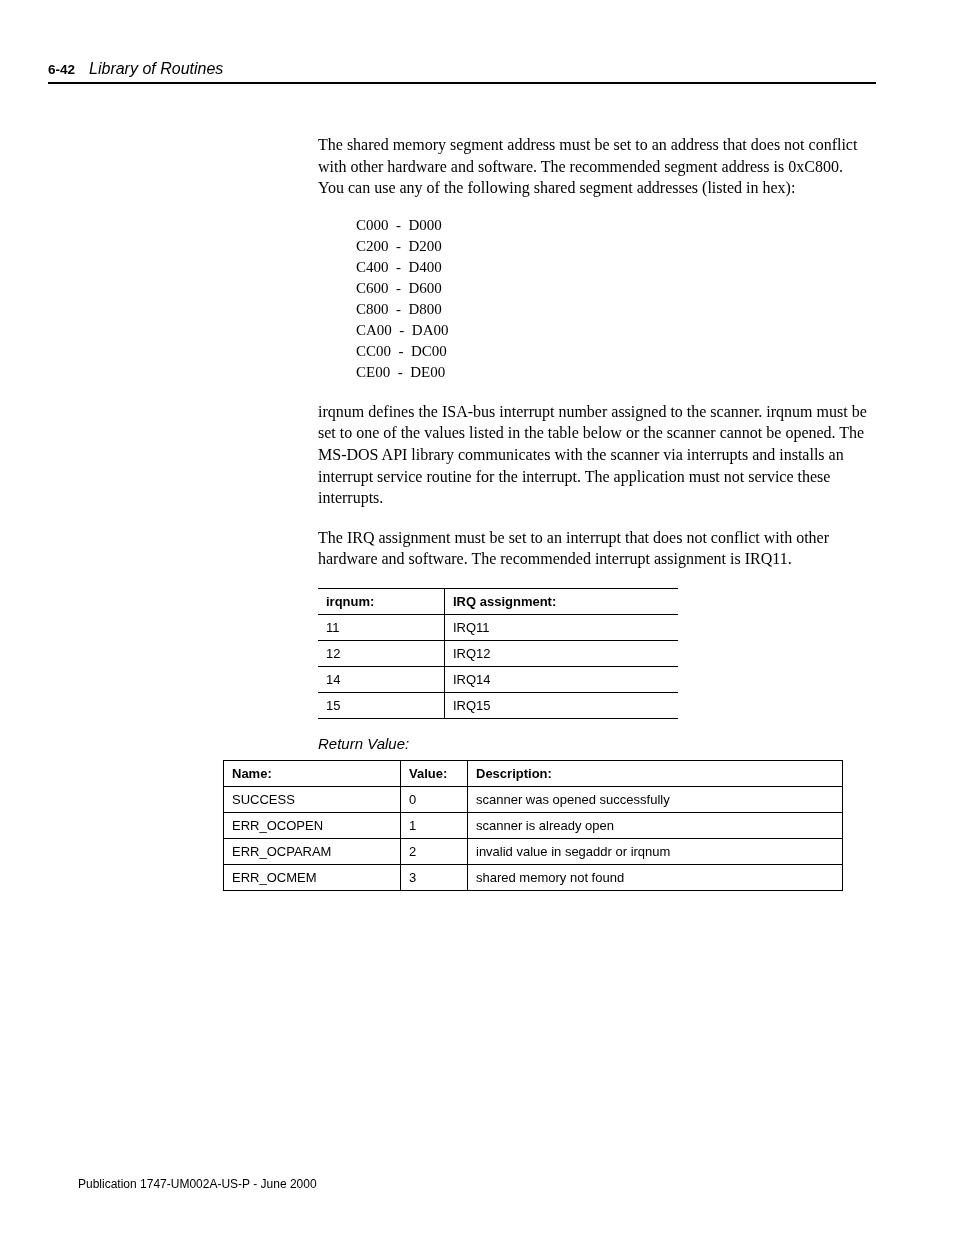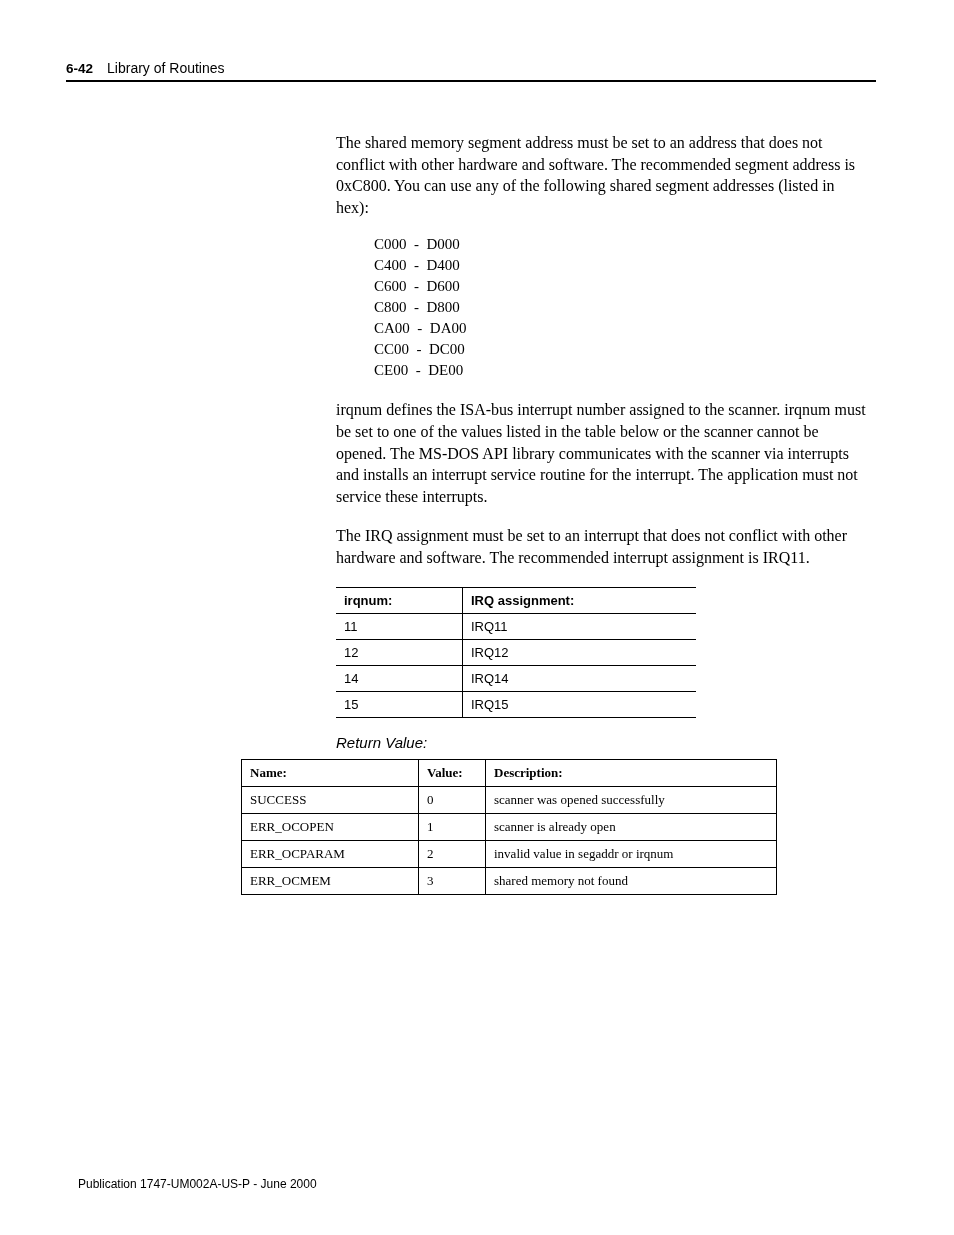--- a/index.html
+++ b/index.html
@@ -7,37 +7,38 @@
     padding: 0;
     font-family: Georgia, 'Times New Roman', serif;
     font-size: 15px;
     color: #000;
     width: 954px;
     height: 1235px;
     box-sizing: border-box;
     position: relative;
   }
   .page {
-    padding: 60px 78px 0 66px;
+    padding: 60px 78px 0 48px;
   }
   .header {
     display: flex;
     align-items: baseline;
     gap: 14px;
     border-bottom: 2.5px solid #000;
     padding-bottom: 4px;
     margin-bottom: 50px;
     font-family: Arial, Helvetica, sans-serif;
   }
   .header-page {
     font-weight: bold;
     font-size: 13.5px;
   }
   .header-title {
-    font-size: 14px;
+    font-size: 16px;
+    font-style: italic;
   }
   .body-col {
     margin-left: 270px; 
   }
   .para {
     font-family: Georgia, 'Times New Roman', serif;
     font-size: 16px;
     line-height: 1.35;
     margin: 0 8px 18px 0;
   }
@@ -80,22 +81,22 @@
   .irq-table .sep {
     border-left: 1px solid #000;
   }
 
   
   .rv-wrap {
     margin-left: 175px;
   }
   .rv-table {
     border-collapse: collapse;
-    width: 536px;
-    font-family: Liberation Serif, serif;
+    width: 620px;
+    font-family: Liberation Sans, sans-serif;
     font-size: 13px;
   }
   .rv-table th, .rv-table td {
     text-align: left;
     padding: 5px 8px;
     border: 1px solid #000;
   }
   .rv-table thead th {
     font-weight: bold;
   }
@@ -119,20 +120,21 @@
     <span class="header-page">6-42</span>
     <span class="header-title">Library of Routines</span>
   </div>
 
   <div class="body-col">
 
     <p class="para">The shared memory segment address must be set to an address that does not conflict with other hardware and software. The recommended segment address is 0xC800. You can use any of the following shared segment addresses (listed in hex):</p>
 
     <div class="addr-list">
       <div class="row">C000  -  D000</div>
+      <div class="row">C200  -  D200</div>
       <div class="row">C400  -  D400</div>
       <div class="row">C600  -  D600</div>
       <div class="row">C800  -  D800</div>
       <div class="row">CA00  -  DA00</div>
       <div class="row">CC00  -  DC00</div>
       <div class="row">CE00  -  DE00</div>
     </div>
 
     <p class="para">irqnum defines the ISA-bus interrupt number assigned to the scanner. irqnum must be set to one of the values listed in the table below or the scanner cannot be opened. The MS-DOS API library communicates with the scanner via interrupts and installs an interrupt service routine for the interrupt. The application must not service these interrupts.</p>
 

